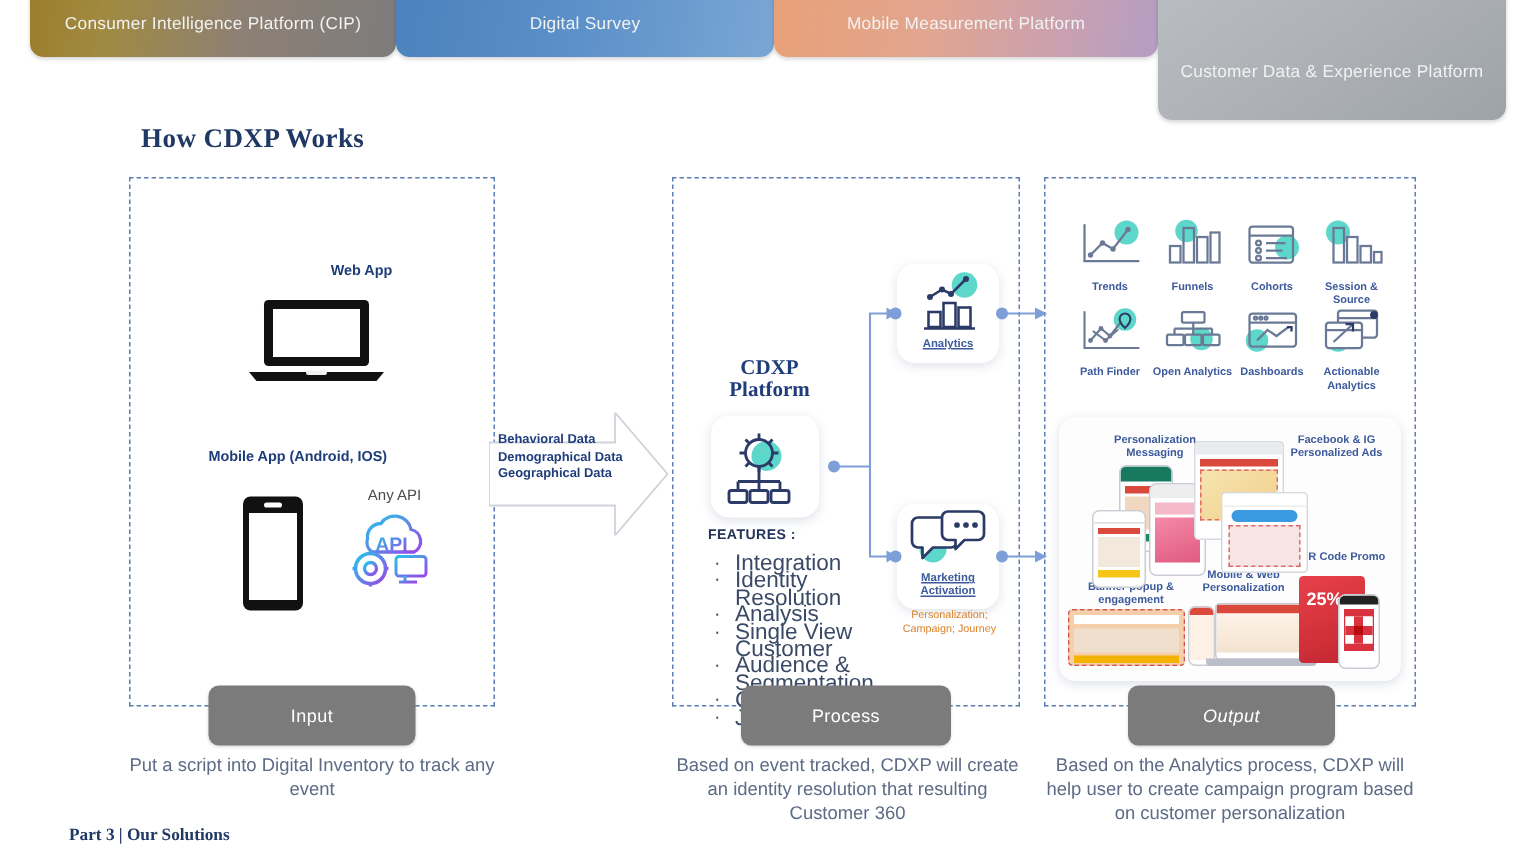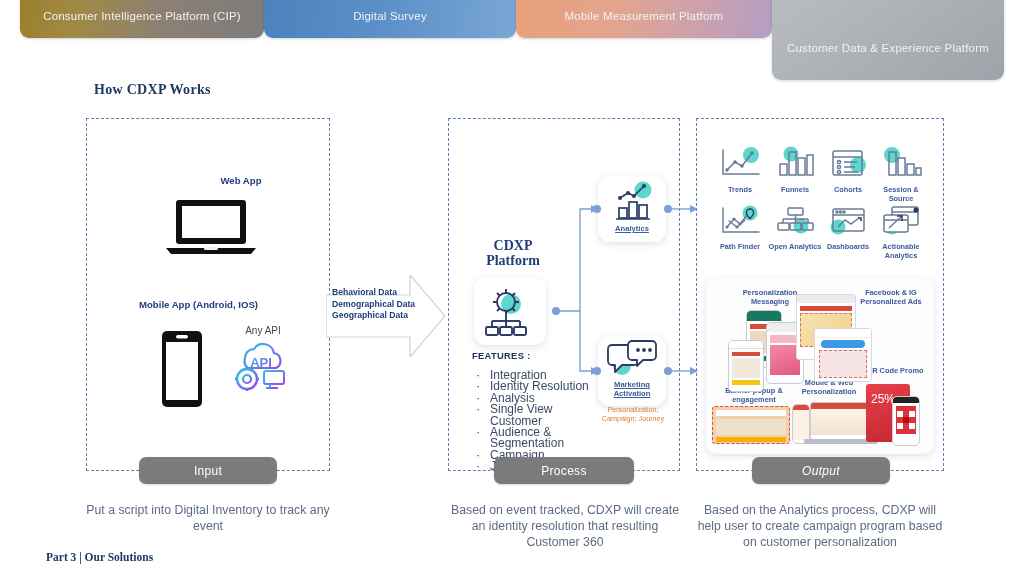--- a/index.html
+++ b/index.html
@@ -30,41 +30,41 @@
   #tab-mmp   { left:516px; top:-6px; width:256px; height:44px;
                background:linear-gradient(100deg,#e8a078 0%,#e2a58f 40%,#c9a0b0 75%,#b49ec4 100%); }
   #tab-cdxp  { left:772px; top:-6px; width:232px; height:86px;
                background:linear-gradient(145deg,#b9bcc0 0%,#aeb2b7 45%,#9ea3a9 100%);
                align-items:flex-end; padding-bottom:26px; }
 
   
   #page-title {
     position:absolute; left:94px; top:82px;
     font-family:"Liberation Serif", serif;
-    font-weight:bold; font-size:14px; color:#1f3864; letter-spacing:.3px;
+    font-weight:bold; font-size:18px; color:#1f3864; letter-spacing:.3px;
   }
   #footer-note {
     position:absolute; left:46px; top:551px;
     font-family:"Liberation Serif", serif;
     font-weight:bold; font-size:11.5px; color:#1f3864;
   }
 
   
   .panel {
     position:absolute;
     border:1.3px dashed #5b7fb4;
   }
   #panel-input   { left:86px;  top:118px; width:244px; height:353px; }
   #panel-process { left:448px; top:118px; width:232px; height:353px; }
   #panel-output  { left:696px; top:118px; width:248px; height:353px; }
 
   
   .stage-label {
     position:absolute;
-    height:27px; border-radius:7px;
+    height:40px; border-radius:7px;
     background:#7b7b7b; color:#ffffff;
     display:flex; align-items:center; justify-content:center;
     font-size:12px; letter-spacing:.3px;
     box-shadow:0 1px 2px rgba(0,0,0,.15);
   }
   #label-input   { left:139px; top:457px; width:138px; }
   #label-process { left:494px; top:457px; width:140px; }
   #label-output  { left:752px; top:457px; width:138px;font-style:italic; }
 
   .caption {
@@ -103,21 +103,21 @@
     position:absolute; background:#ffffff; border-radius:12px;
     box-shadow:0 2px 7px rgba(40,60,110,.15);
   }
   #card-cdxp { left:474px; top:277px; width:72px; height:68px; }
   #features-title {
     position:absolute; left:472px; top:350px;
     color:#24355c; font-weight:bold; font-size:9.4px; letter-spacing:.3px;
   }
   #features-list {
     position:absolute; left:472px; top:370px; width:120px;
-    color:#3a4a66; font-size:12px; line-height:11.4px;
+    color:#3a4a66; font-size:15px; line-height:11.4px;
     list-style:none;
   }
   #features-list li { position:relative; padding-left:18px; }
   #features-list li::before {
     content:"\00B7"; position:absolute; left:4px; top:-1px; font-size:13px; color:#3a4a66;
   }
 
   #card-analytics { left:598px; top:176px; width:68px; height:66px; }
   #card-marketing { left:598px; top:336px; width:68px; height:70px; }
   .card-cap {
@@ -502,21 +502,21 @@
       <div style="height:5px;background:#d94a3d;"></div>
       <div style="height:30px;background:#fdf1e6;"></div>
     </div>
     <div class="mock" style="left:104px; top:124px; width:62px; height:38px; background:#ffffff; border:1px solid #c9ccd4;">
       <div style="height:6px;background:#d94a3d;"></div>
       <div style="height:26px;background:linear-gradient(180deg,#fdf3e8,#f4e2d0);"></div>
     </div>
     <div style="position:absolute; left:98px; top:161px; width:74px; height:5px; background:#b9bec8; border-radius:0 0 3px 3px;"></div>
 
     <div class="mock mock-red" style="left:160px; top:106px; width:44px; height:58px;">
-      <div style="color:#fff;font-size:12px;font-weight:normal;padding:8px 0 0 5px;">25%</div>
+      <div style="color:#fff;font-size:12px;font-weight:bold;padding:8px 0 0 5px;">25%</div>
     </div>
     <div class="mock mock-phone" style="left:186px; top:118px; width:28px; height:50px;">
       <div style="height:6px;background:#222;"></div>
       <div style="padding:3px;">
         <div style="height:28px;background:#d9333f;display:flex;align-items:center;justify-content:center;">
           <div style="width:18px;height:18px;background:
             linear-gradient(90deg,#fff 33%,#d9333f 33% 66%,#fff 66%),
             linear-gradient(0deg,#fff 33%,#d9333f 33% 66%,#fff 66%);
             background-blend-mode:multiply;"></div>
         </div>

